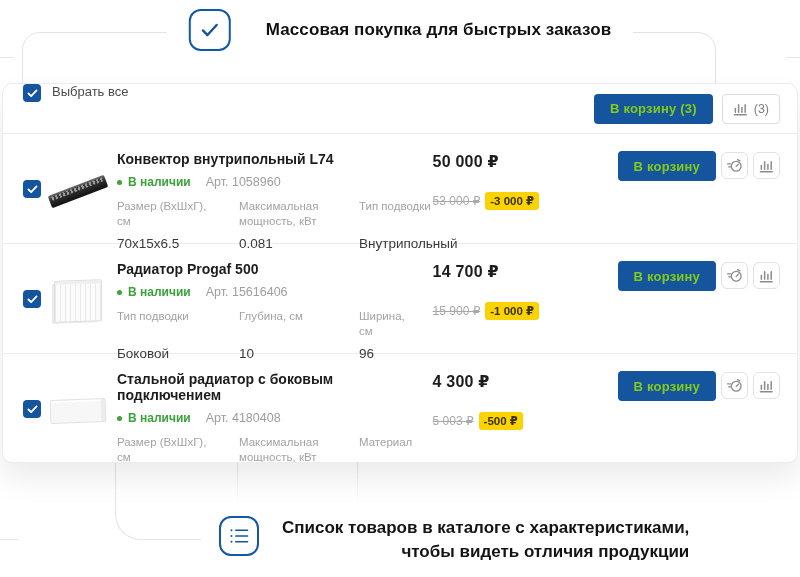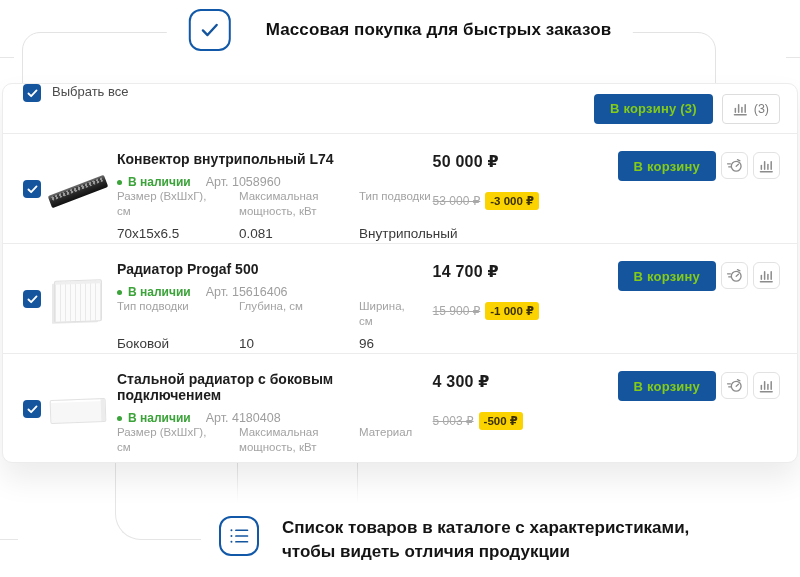--- a/index.html
+++ b/index.html
@@ -52,21 +52,21 @@
   .row:last-child { border-bottom:none; }
   .row .checkbox { margin-top:33px; }
   .imgbox { width:62px; height:62px; margin:13px 8px 0 6px; flex:none;
             display:flex; align-items:center; justify-content:center; cursor:pointer; }
   .info { flex:1; min-width:0; padding-top:4px; }
   .p-title { font-size:14px; font-weight:700; color:#1d1d1d; cursor:pointer; }
   .status-line { display:flex; align-items:center; margin-top:8px; }
   .dot { width:5px; height:5px; border-radius:50%; background:#3BA339; margin-right:6px; }
   .stock { font-size:12px; font-weight:600; color:#3BA339; }
   .sku { font-size:12.5px; color:#9e9e9e; margin-left:15px; }
-  .specs { display:grid; grid-template-columns:122px 120px 1fr; }
+  .specs { display:grid; grid-template-columns:122px 120px 1fr; margin-top:10px; }
   .spec-label { font-size:11.5px; line-height:15px; color:#a3a3a3; padding-right:16px; }
   .spec-value { font-size:13.5px; color:#3a3a3a; margin-top:7px; padding-right:10px; }
 
   .price-block { width:185px; flex:none; padding-top:5px; }
   .price { font-size:16px; font-weight:700; color:#1c1c1c; letter-spacing:.2px; }
   .price-sub { display:flex; align-items:center; margin-top:21px; }
   .old-price { font-size:12px; color:#a8a8a8; text-decoration:line-through; }
   .discount { background:#FBD300; color:#3b3000; font-size:11.5px; font-weight:700;
               border-radius:3px; padding:2px 5px; margin-left:5px; }
   .actions { display:flex; gap:5px; padding-top:4px; flex:none; }
@@ -88,21 +88,21 @@
   
   .conn-curve { position:absolute; left:115px; top:458px; width:86px; height:82px;
                 border-left:1px solid #e5e5e5; border-bottom:1px solid #e5e5e5;
                 border-bottom-left-radius:26px; z-index:1; }
   .conn-line { position:absolute; width:1px; top:461px; height:42px; z-index:1;
                background:linear-gradient(#e0e0e0,rgba(224,224,224,0)); }
   .conn-2 { left:237px; } .conn-3 { left:357px; }
 
   
   .footer-cap { position:absolute; left:219px; top:516px; display:flex; gap:23px;
-                align-items:flex-start; z-index:2; background:#fff; padding-right:10px; }
+                align-items:flex-start; z-index:2; background:#fff; padding-right:10px;text-align:right; }
   .footer-cap .badge-ico { width:40px; height:40px; }
   .cap-text { font-size:17px; font-weight:700; color:#141414; line-height:24px; white-space:nowrap; }
 </style>
 </head>
 <body>
 
 <div class="stage">
 
   <div class="bg-rect"></div>
   <div class="tick tick-tl"></div>

